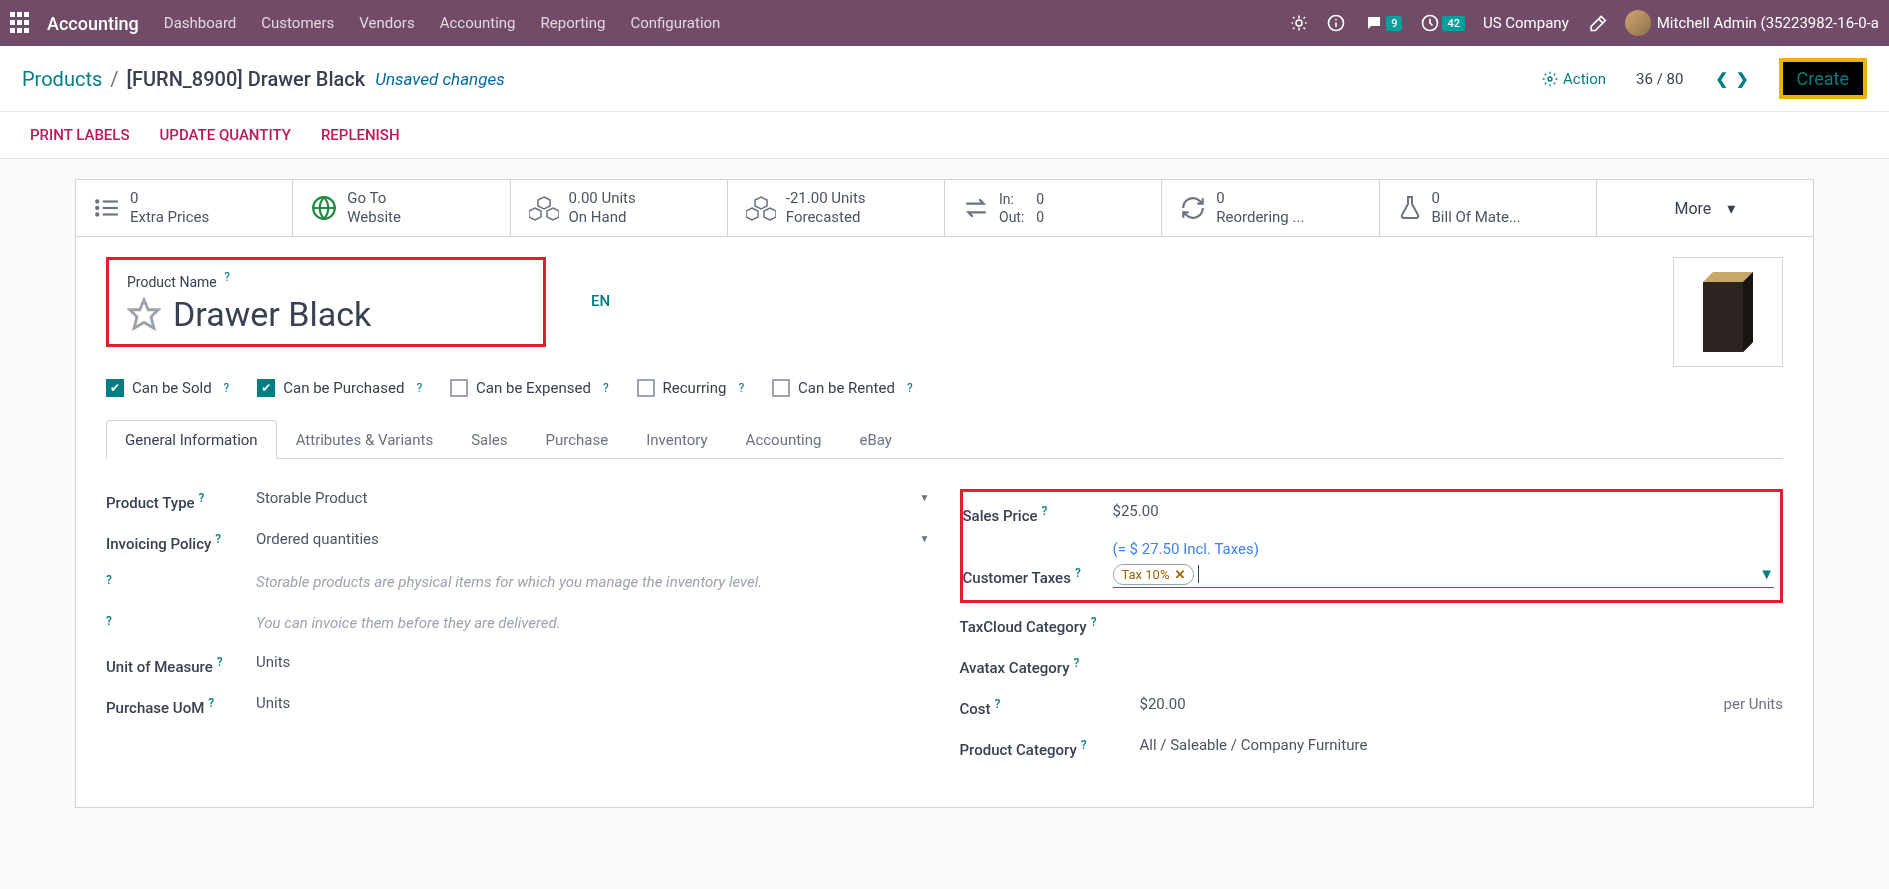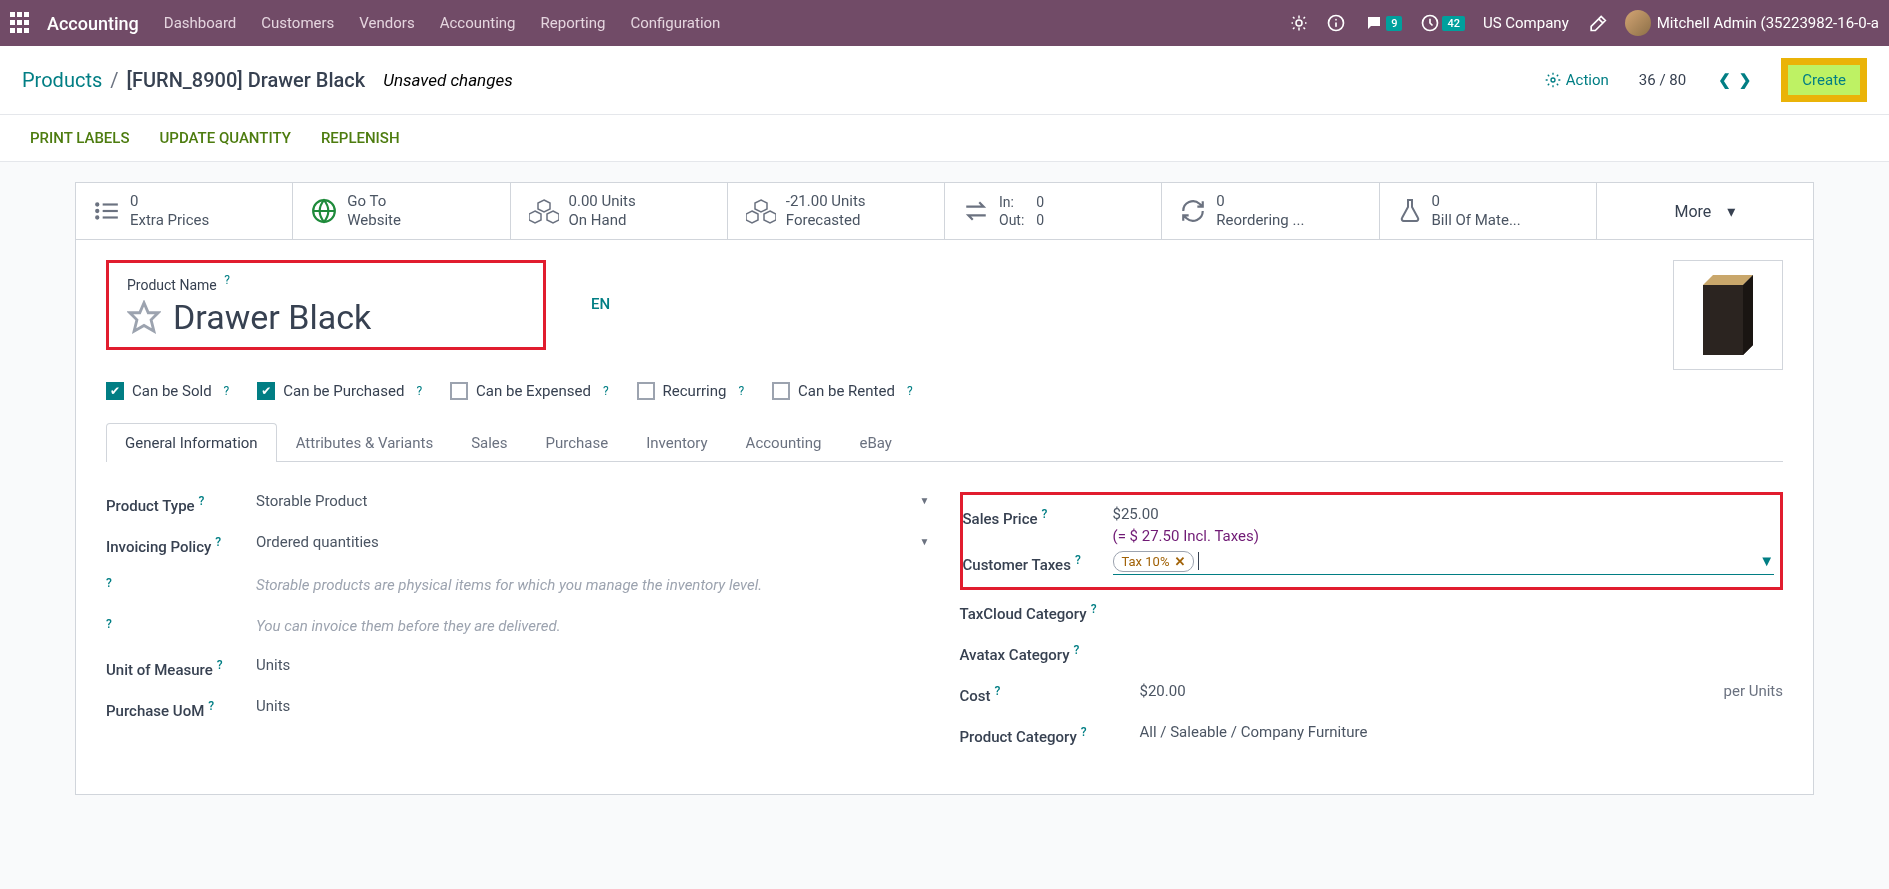--- a/index.html
+++ b/index.html
@@ -17,31 +17,31 @@
   .avatar { width: 26px; height: 26px; border-radius: 50%; background: linear-gradient(135deg, #d4a574, #8b6f47); display: inline-block; margin-right: 6px;}
   .company-name { color: white; font-size: 15px; }
   .user-name { color: white; font-size: 15px; display: flex; align-items: center;}
 
   
   .breadcrumb-bar { background: white; border-bottom: 1px solid #e5e7eb; padding: 12px 22px; display: flex; align-items: center; }
   .breadcrumb { font-size: 20px; color: #374151; display: flex; align-items: center; gap: 8px; }
   .breadcrumb .link { color: #017e84; cursor: pointer;}
   .breadcrumb .sep { color: #6b7280; }
   .breadcrumb .current { color: #374151; font-weight: 500; }
-  .unsaved { color: #000000; font-size: 17px; font-style: italic; margin-left: 18px; }
+  .unsaved { color: #0369a1; font-size: 17px; font-style: italic; margin-left: 10px; }
   .breadcrumb-right { margin-left: auto; display: flex; align-items: center; gap: 30px; }
   .action-btn { color: #017e84; font-size: 15px; cursor: pointer; display: flex; align-items: center; gap: 5px; }
   .pager { display: flex; align-items: center; gap: 32px; font-size: 15px;}
   .pager-arrows { color: #017e84; display: flex; gap: 8px;}
   .pager-arrow { cursor: pointer; font-size: 15px; font-weight: bold;}
-  .create-btn { border: 7px solid #eab308; color: #017e84; padding: 6px 14px; font-size: 15px; cursor: pointer; background: #bef264;}
+  .create-btn { border: 4px solid #eab308; color: #017e84; padding: 6px 14px; font-size: 18px; cursor: pointer; background: #000000;}
   
   
   .actions-row { background: white; border-bottom: 1px solid #e5e7eb; padding: 14px 30px; display: flex; gap: 30px; }
-  .action-link { color: #4d7c0f; font-size: 15px; font-weight: 500; cursor: pointer; }
+  .action-link { color: #be185d; font-size: 15px; font-weight: 500; cursor: pointer; }
 
   
   .sheet-wrapper { padding: 20px 75px; max-width: 1900px;}
   .sheet { background: white; border: 1px solid #d1d5db; }
   .stat-buttons { display: flex; border-bottom: 1px solid #d1d5db; }
   .stat-btn { flex: 1; display: flex; align-items: center; gap: 10px; padding: 8px 18px; border-right: 1px solid #d1d5db; cursor: pointer; min-height: 56px;}
   .stat-btn:last-child { border-right: none;}
   .stat-icon { font-size: 22px; color: #6b7280; flex-shrink: 0;}
   .stat-text { display: flex; flex-direction: column; line-height: 1.3; font-size: 15px; color: #4b5563;}
   .stat-text .val { }
@@ -77,21 +77,21 @@
   .tab-content { padding: 30px 0 0 0; display: flex; gap: 30px;}
   .col { flex: 1; }
   .field-row { display: flex; margin-bottom: 18px; align-items: flex-start;}
   .field-label { width: 150px; flex-shrink: 0; font-size: 15px; color: #374151; font-weight: 500; padding-top: 2px;}
   .field-value { flex: 1; font-size: 15px; color: #4b5563; }
   .select-field { display: flex; justify-content: space-between; align-items: center;}
   .caret-down { color: #6b7280; font-size: 10px;}
   .field-note { font-style: italic; color: #9ca3af; font-size: 15px; line-height: 1.5; }
   
   .red-box { border: 3px solid #e11d2e; padding: 10px 6px 10px 0; margin-bottom: 10px;}
-  .price-incl { color: #701a75; font-size: 15px; margin-top: 4px;}
+  .price-incl { color: #3b82f6; font-size: 15px; margin-top: 20px;}
   .tax-tag-row { display: flex; align-items: center; border-bottom: 1px solid #017e84; padding-bottom: 2px;}
   .tax-tag { border: 1px solid #9ca3af; border-radius: 10px; padding: 2px 8px; font-size: 13px; color: #a16207; display: inline-flex; align-items: center; gap: 5px;}
   .tax-tag-x { font-weight: bold; cursor: pointer;}
   .tax-input-cursor { border-left: 1px solid #374151; height: 18px; margin-left: 4px;}
   .tax-dropdown-caret { margin-left: auto; color: #017e84;}
   .per-units { color: #6b7280; font-size: 15px;}
   .right-field-row { display: flex; margin-bottom: 18px; align-items: flex-start;}
   .right-field-row .field-value { display: flex; justify-content: space-between; align-items: center;}
 
   svg { display: block; }

